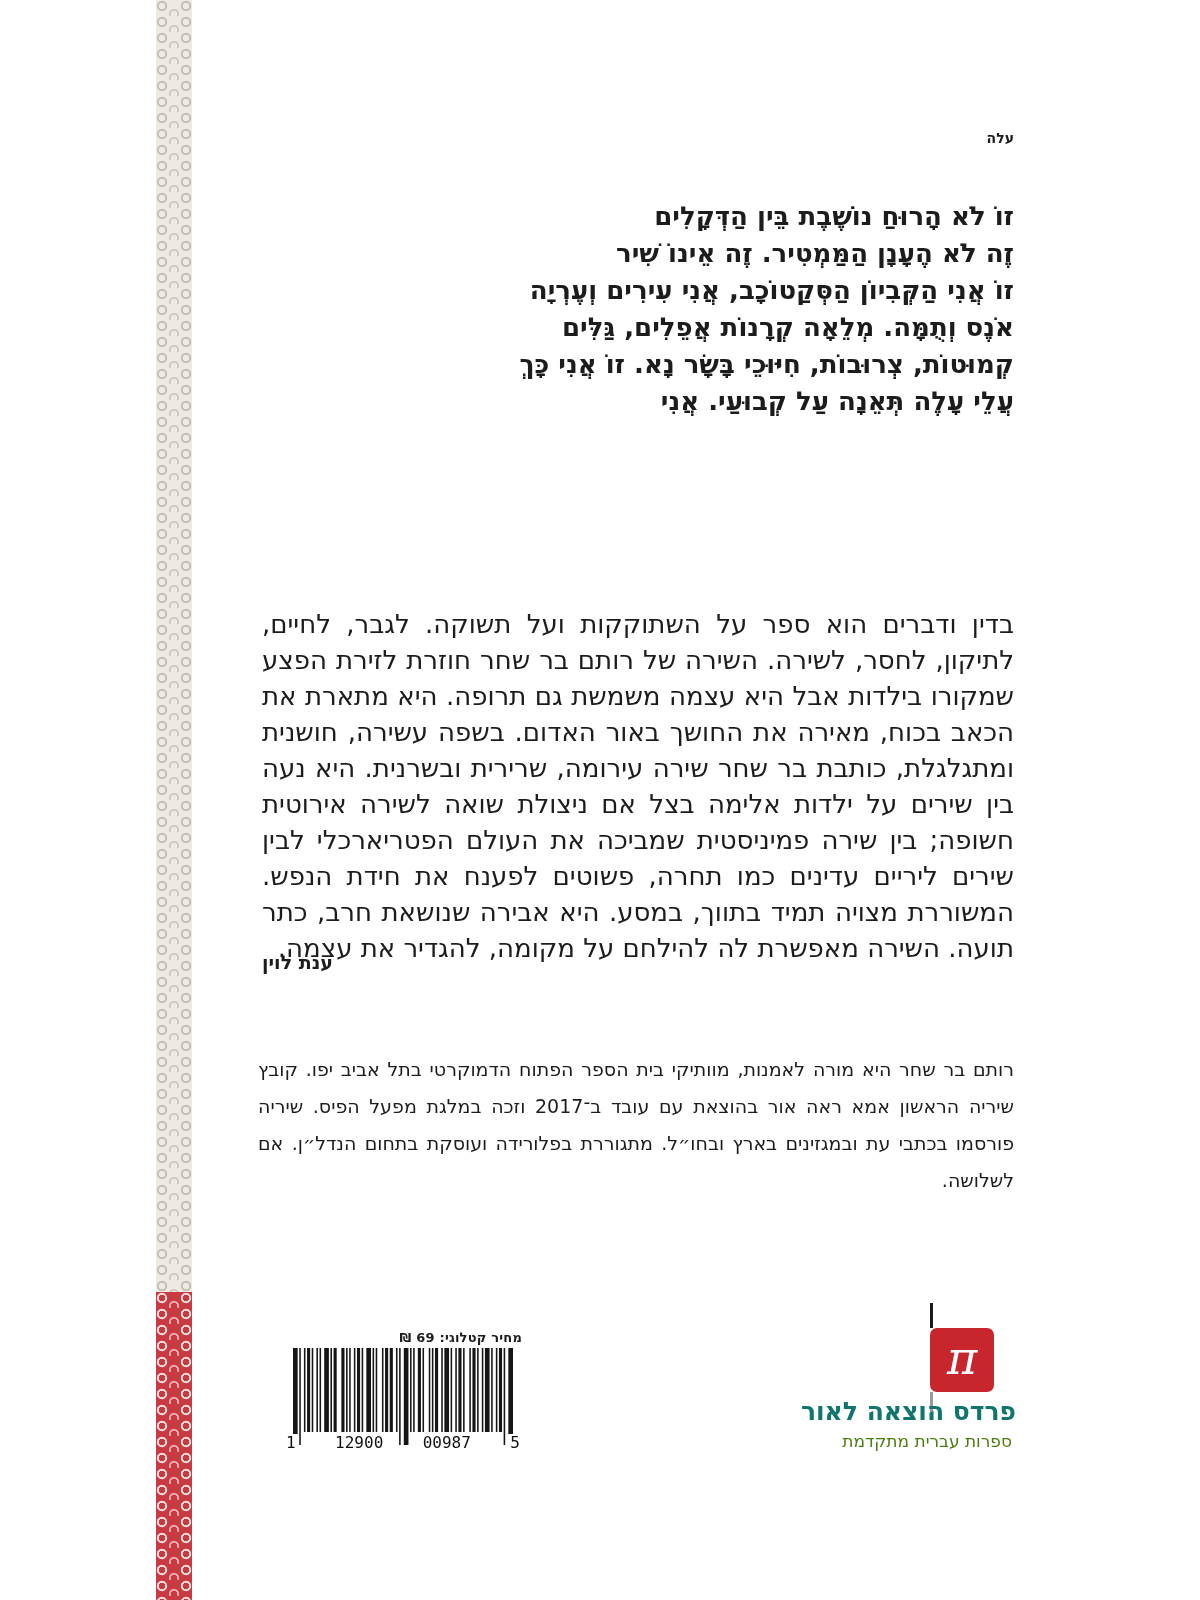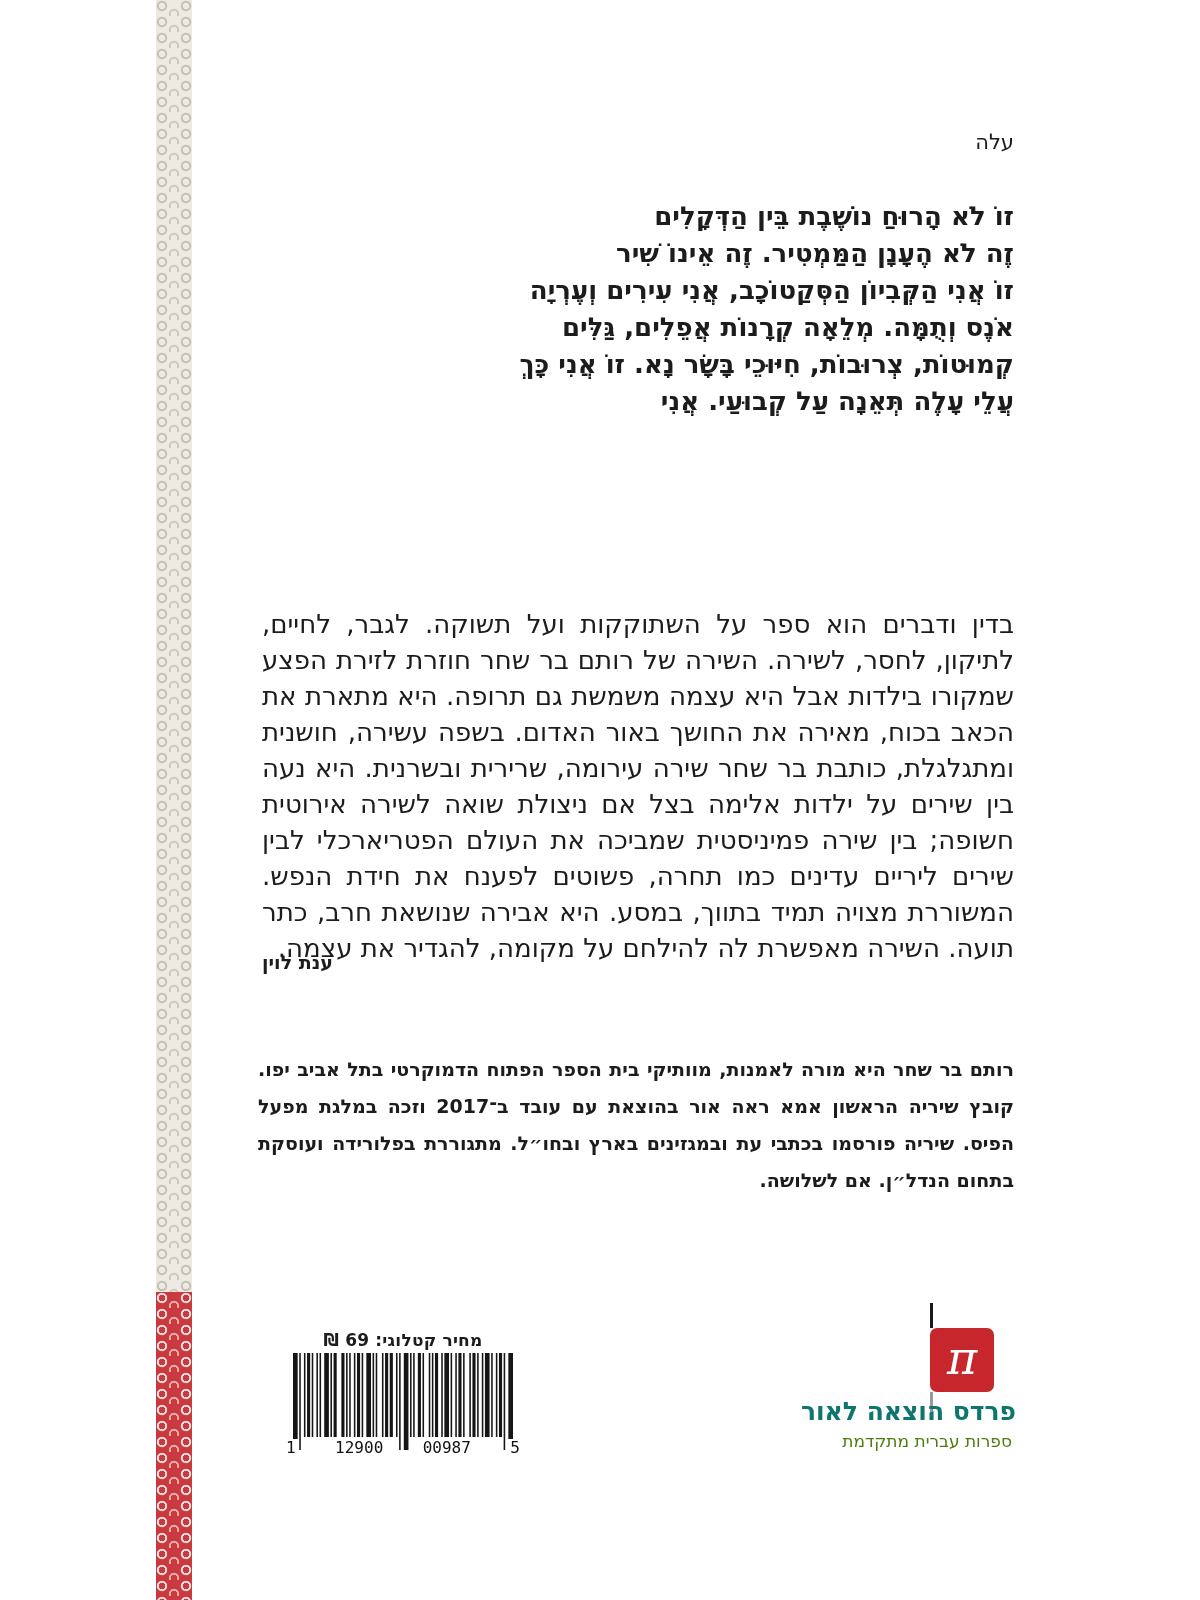--- a/index.html
+++ b/index.html
@@ -21,44 +21,44 @@
     position:absolute;left:0;top:1292px;width:100%;height:308px;
     background-color:#c93a40;
     background-image:
       radial-gradient(circle at 6px 6px, transparent 3.5px, rgba(255,255,255,.8) 3.5px 4.8px, transparent 5.6px),
       radial-gradient(circle at 18px 14px, transparent 3.5px, rgba(255,255,255,.55) 3.5px 4.8px, transparent 5.6px);
     background-size:24px 16px;
   }
   
   .poem-title{
     position:absolute;right:186px;top:130px;direction:rtl;text-align:left;
-    font-size:21px;font-weight:400;
+    font-size:14px;font-weight:700;
   }
   .poem{
     position:absolute;right:186px;top:198px;direction:rtl;text-align:right;
     font-size:26px;font-weight:700;line-height:37px;white-space:nowrap;
   }
   
   .review{
     position:absolute;right:186px;left:262px;top:606px;direction:rtl;
     text-align:justify;font-size:26px;font-weight:400;line-height:36px;
   }
   .signature{
     position:absolute;left:262px;top:951px;direction:rtl;
     font-size:19px;font-weight:700;
   }
   
   .bio{
     position:absolute;right:186px;left:258px;top:1051px;direction:rtl;
-    text-align:justify;font-size:19px;font-weight:700;line-height:37px;
+    text-align:justify;font-size:19px;font-weight:400;line-height:37px;
   }
   
   .barcode-block{position:absolute;left:284px;top:1330px;width:238px;}
   .price-label{
-    direction:rtl;text-align:center;font-size:17px;font-weight:700;
+    direction:rtl;text-align:right;font-size:13px;font-weight:700;
     margin-bottom:3px;letter-spacing:.2px;
   }
   .barcode-svg{display:block;width:220px;height:100px;margin:0 auto;}
   .barcode-digits{
     display:flex;justify-content:space-between;align-items:flex-end;
     width:238px;margin-top:-14px;
     font-family:"DejaVu Sans Mono",monospace;font-size:16px;color:#111;
   }
   .barcode-digits span{background:#fff;padding:0 2px;line-height:18px;}
   

